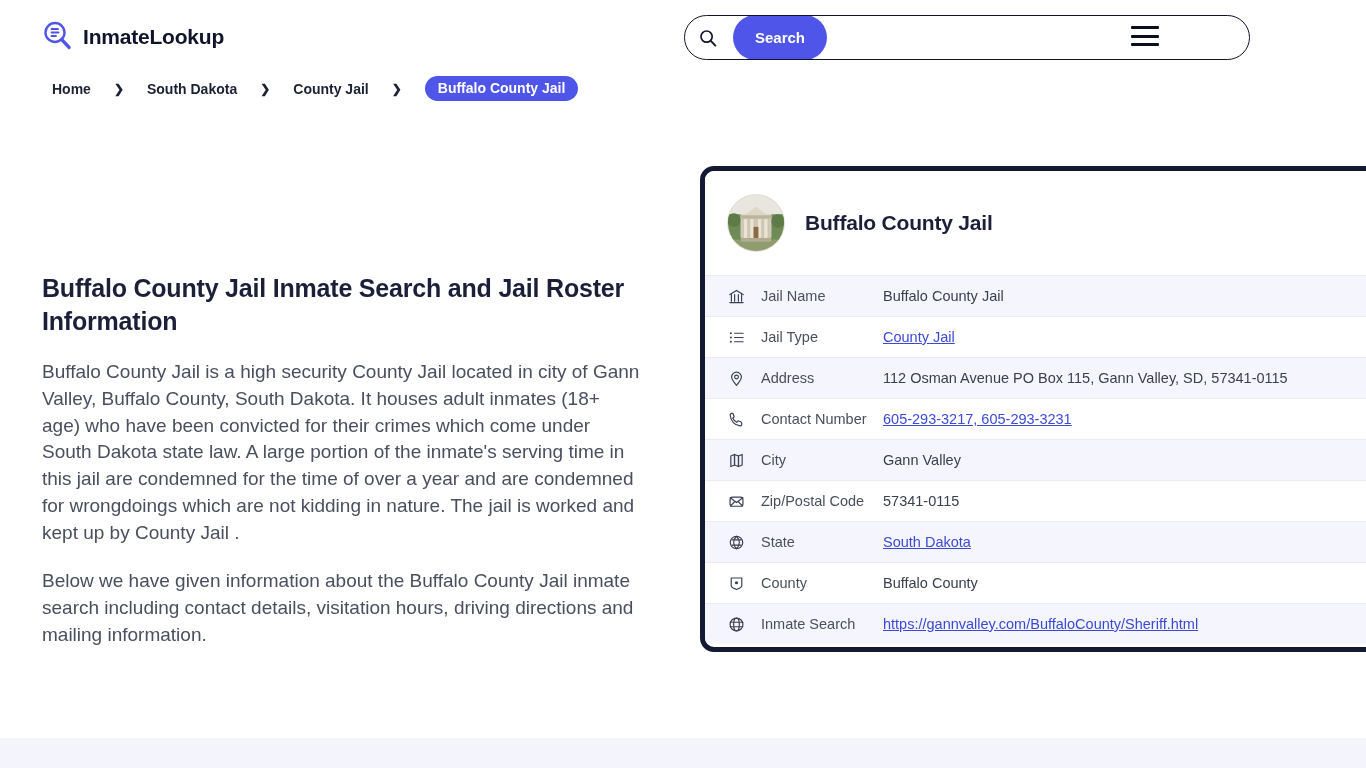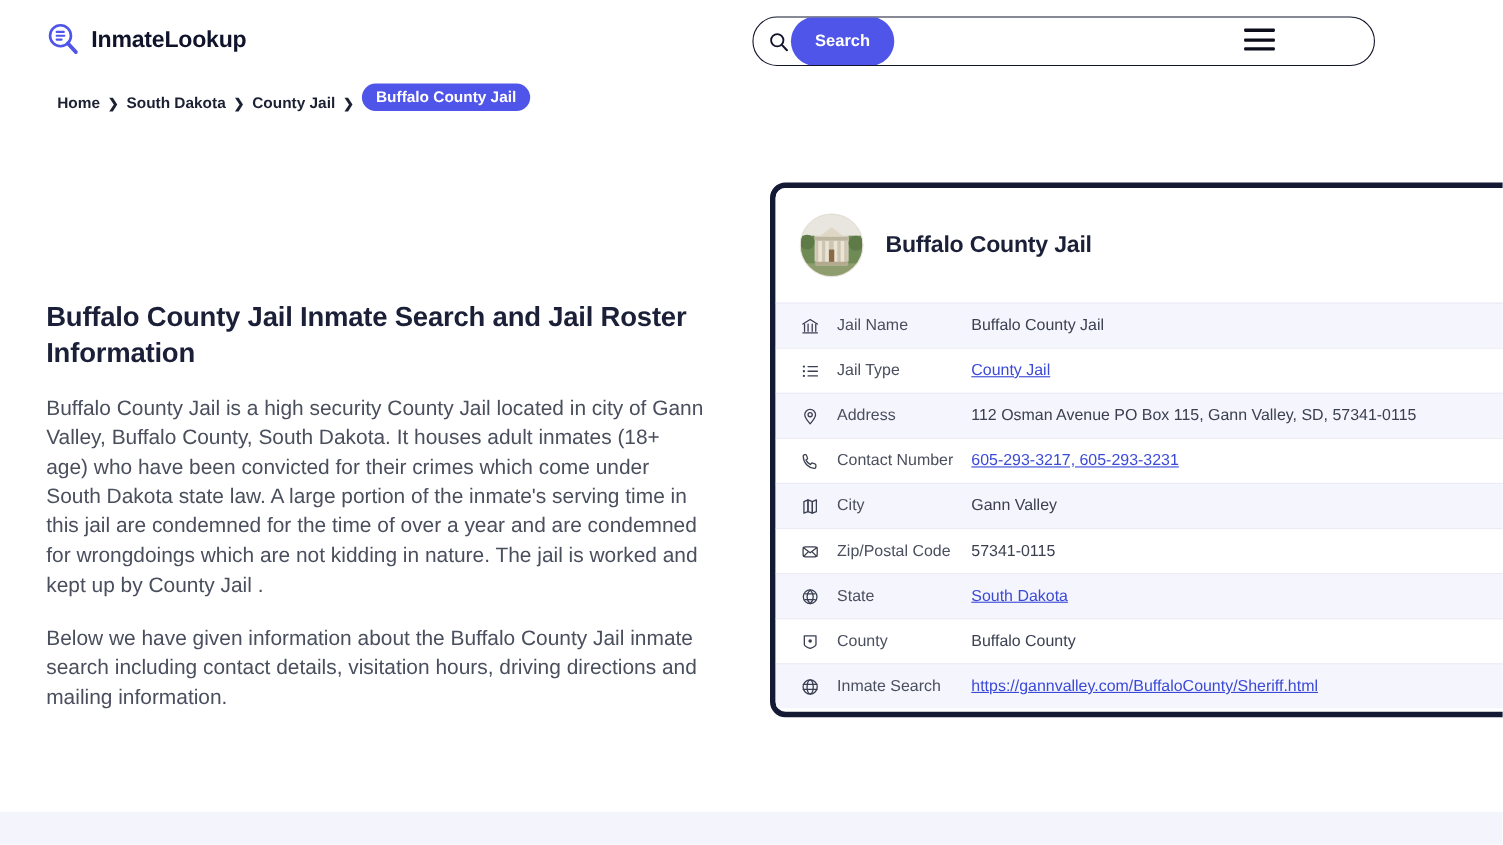--- a/index.html
+++ b/index.html
@@ -39,38 +39,38 @@
   .search-input {
     border:0; outline:0; background:transparent;
     flex:1 1 auto; height:100%;
     padding:0 10px 0 9px;
     font-family:"Liberation Sans", sans-serif;
     font-size:15px; color:#2b2f3c;
   }
   .search-input::placeholder { color:#7a7f8c; }
   .search-btn {
     flex:0 0 auto; height:45px; width:94px;
-    border:0; margin:2px;
+    border:0; margin:16px;
     background:#4f55e8; color:#ffffff;
     font-family:"Liberation Sans", sans-serif;
     font-size:15px; font-weight:700; cursor:pointer;
     border-radius:23px;
   }
 
   .hamburger {
     position:absolute; right:42px; top:26px;
     width:28px; height:20px; cursor:pointer;
     display:flex; flex-direction:column; justify-content:space-between;
   }
   .hamburger span { display:block; height:3px; width:100%; background:#0b0d1a; border-radius:1px; }
 
   
   .breadcrumb {
     position:absolute; left:52px; top:76px;
-    display:flex; align-items:flex-end; gap:7px;
+    display:flex; align-items:center; gap:23px;
     font-size:14px; font-weight:700; color:#1c2033;
   }
   .crumb { color:#1c2033; text-decoration:none; white-space:nowrap; }
   .crumb-sep { font-size:12px; color:#1c2033; font-weight:700; }
   .crumb-active {
     background:#4f55e8; color:#fff; border-radius:13px;
     padding:4px 13px 5px; white-space:nowrap;
     font-size:14px; font-weight:700;
   }
 

